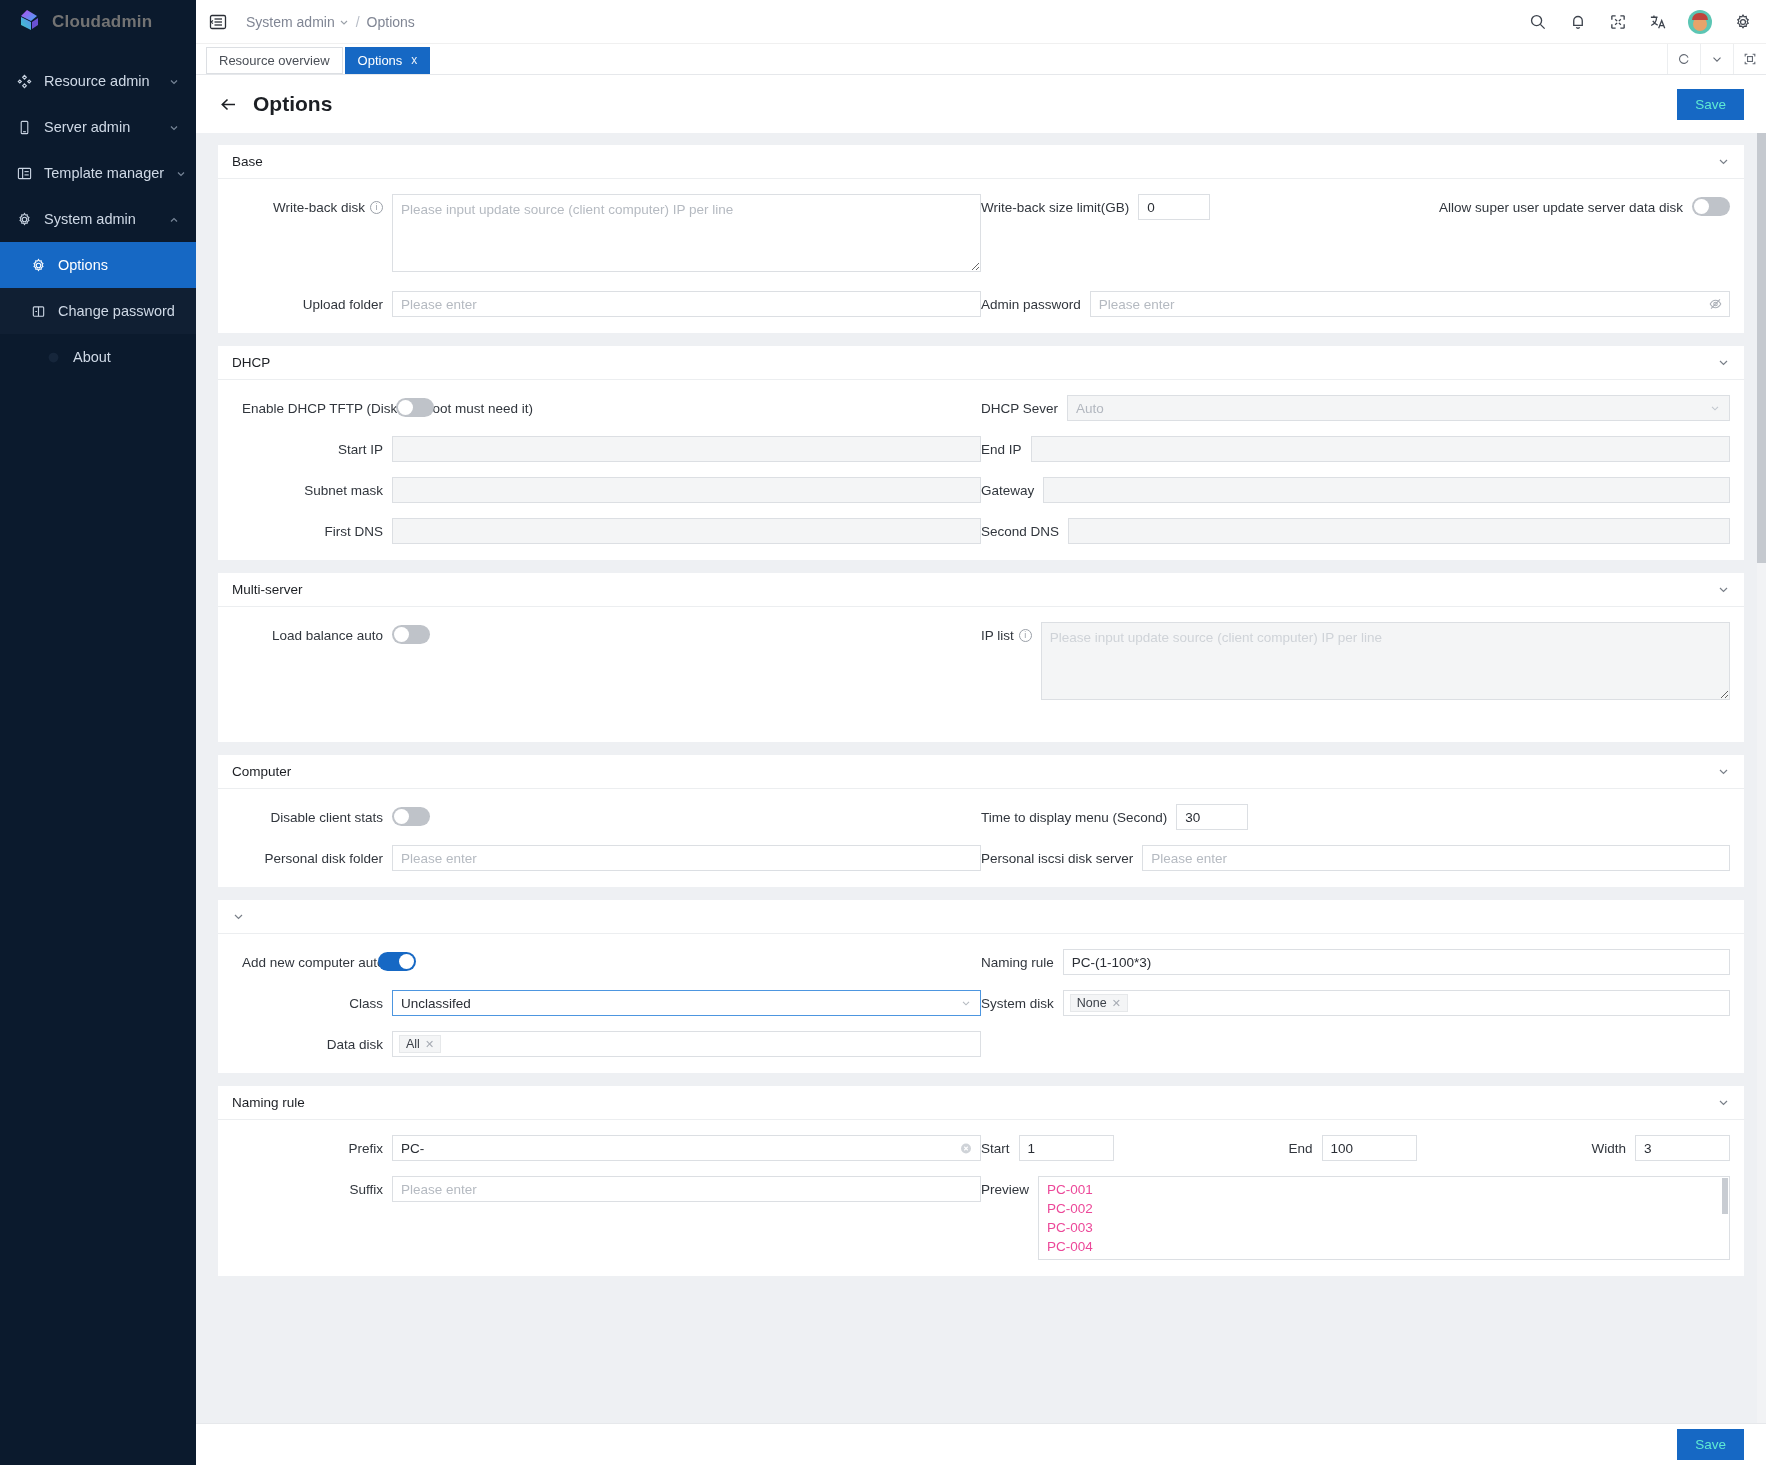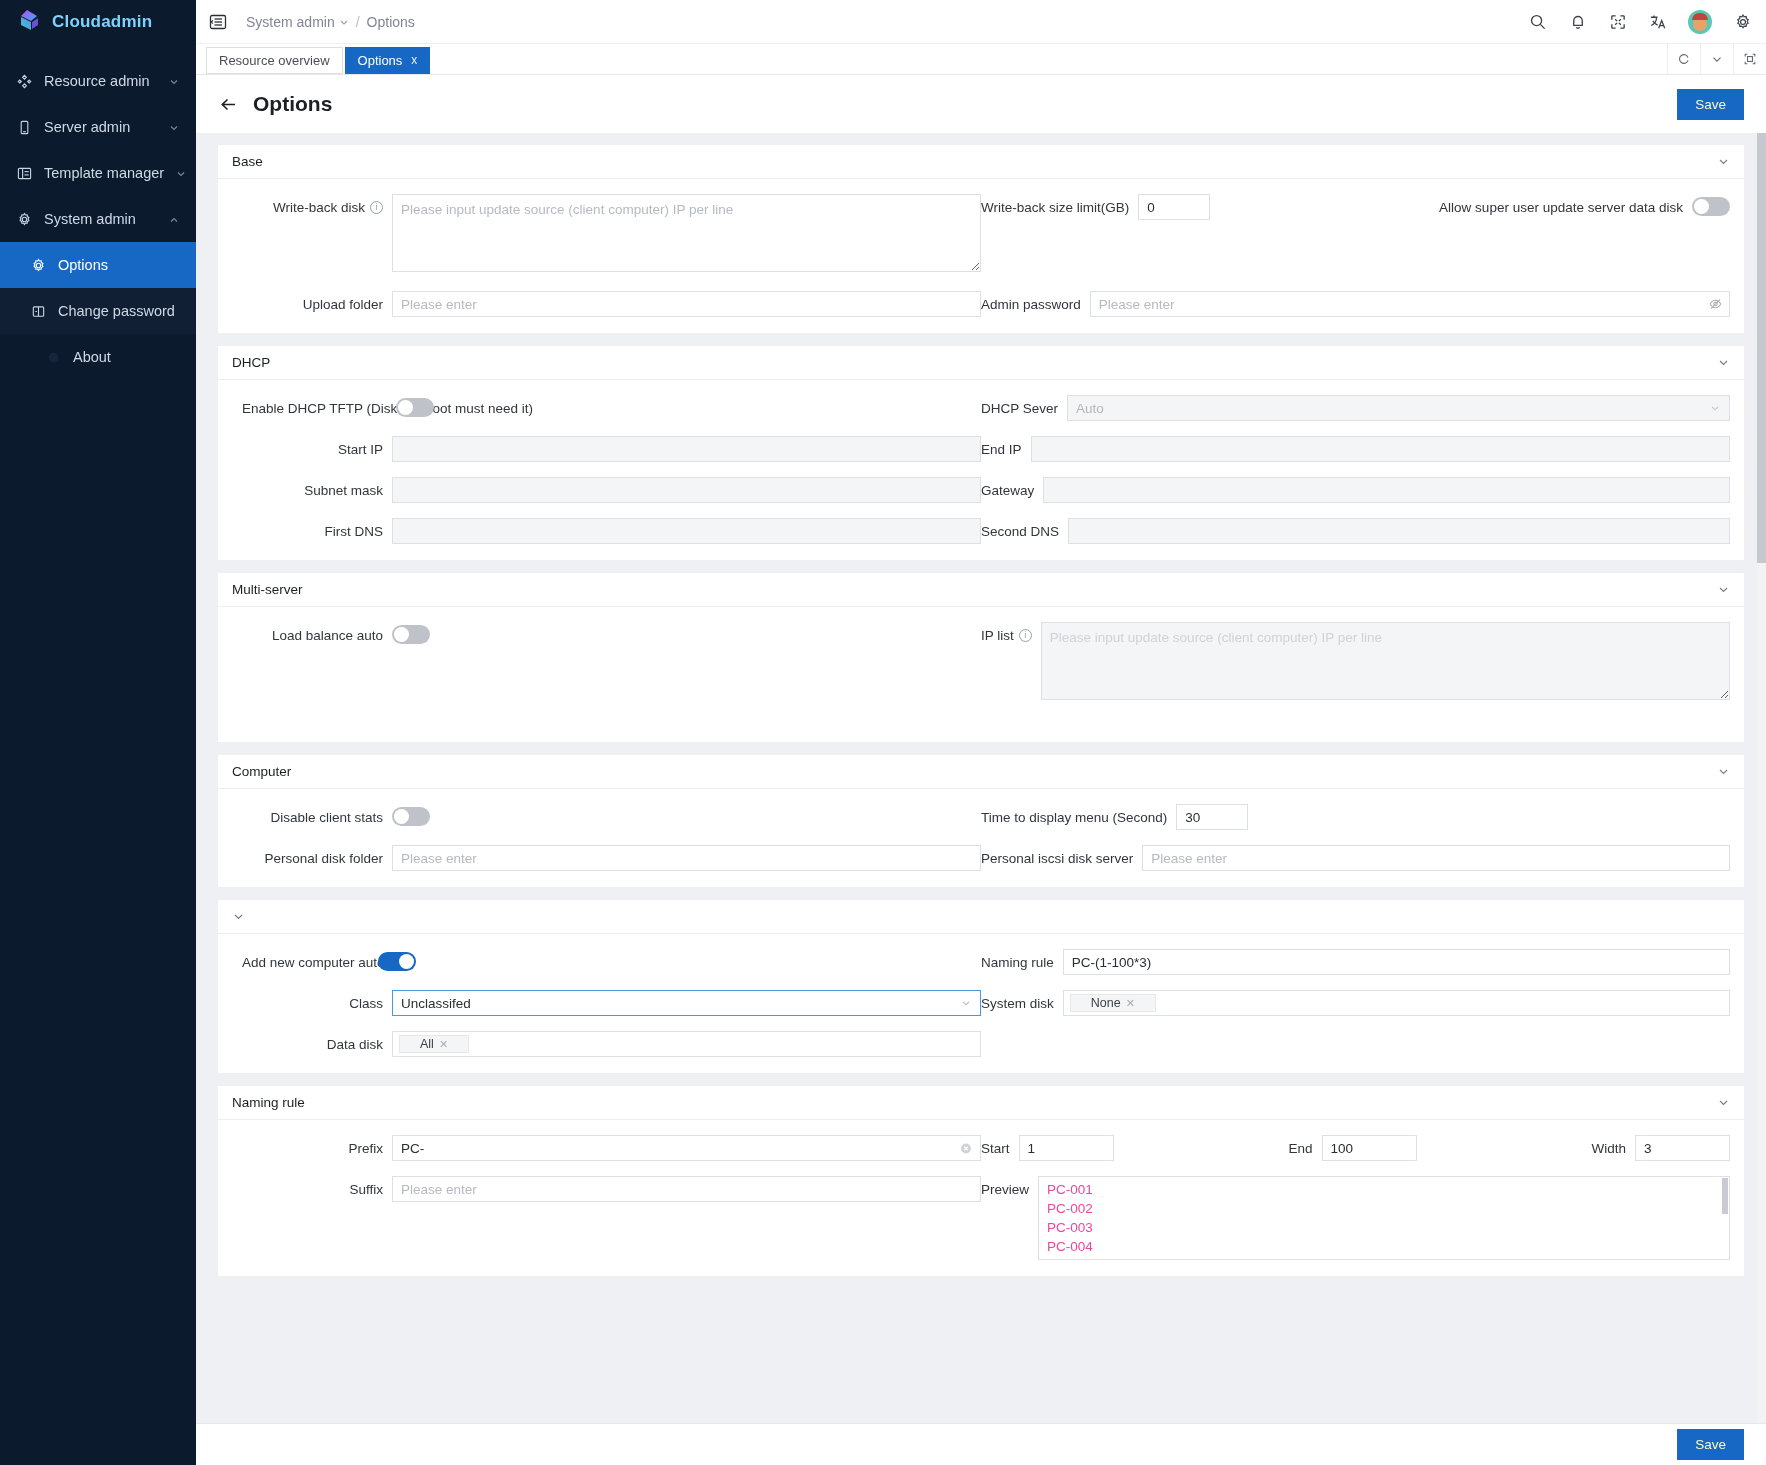--- a/index.html
+++ b/index.html
@@ -17,21 +17,21 @@
     background: #0b1a2d;
     color: #c9d4e2;
     display: flex; flex-direction: column;
   }
   .brand {
     height: 44px; display: flex; align-items: center;
     padding: 0 14px; gap: 10px;
   }
   .brand-logo { width: 28px; height: 28px; position: relative; flex: 0 0 28px; }
   .brand-name {
-    color: #7dd3fc; font-size: 17px; font-weight: bold; letter-spacing: .2px;
+    color: #737373; font-size: 17px; font-weight: bold; letter-spacing: .2px;
   }
   .nav { margin-top: 14px; }
   .nav-item {
     height: 46px; display: flex; align-items: center;
     padding: 0 16px; gap: 11px; font-size: 14.5px; color: #cfd9e6;
     cursor: pointer; position: relative;
   }
   .nav-item .ico { width: 17px; height: 17px; flex: 0 0 17px; display: flex; align-items:center; justify-content:center; }
   .nav-item .lbl { flex: 1 1 auto; white-space: nowrap; }
   .nav-item .caret { width: 12px; height: 12px; opacity: .75; }
@@ -82,21 +82,21 @@
   }
 
   .pagehead {
     background: #fff; height: 58px; display: flex; align-items: center;
     padding: 0 22px 0 22px; gap: 14px;
   }
   .back-arrow { width: 21px; height: 21px; color: #1c1f24; cursor: pointer; }
   .page-title { font-size: 21px; font-weight: bold; color: #1c1f24; }
   .pagehead-spacer { flex: 1 1 auto; }
   .btn-primary {
-    background: #1668c4; color: #fef9c3; border: none; font-size: 13.5px;
+    background: #1668c4; color: #5eead4; border: none; font-size: 13.5px;
     height: 31px; padding: 0 18px; cursor: pointer;
     font-family: "Liberation Sans", sans-serif;
   }
 
   .scrollwrap { flex: 1 1 auto; position: relative; overflow: hidden; background: #eef0f3; }
   .content { padding: 12px 22px 0 22px; }
 
   
   .card { background: #fff; margin-bottom: 13px; }
   .card-head {
@@ -147,21 +147,21 @@
   .selbox.disabled { background: #f4f5f6; color: #b2b7bf; }
   .selbox .selcaret { position: absolute; right: 8px; color: #b5bac1; width: 12px; height: 12px; }
   .selbox.focused { border-color: #4d96e0; }
 
   .tagbox {
     width: 100%; border: 1px solid #dcdfe3; background: #fff; min-height: 26px;
     display: flex; align-items: center; padding: 0 6px; gap: 5px;
   }
   .tag {
     background: #f4f5f6; border: 1px solid #e6e8ea; font-size: 12.5px;
-    color: #3c4149; padding: 1px 20px; display: flex; align-items: center; gap: 5px;
+    color: #3c4149; padding: 1px 6px; display: flex; align-items: center; gap: 5px;
   }
   .tag .tx { color: #a6abb3; font-size: 11px; cursor: pointer; }
 
   .switch {
     width: 38px; height: 19px; border-radius: 10px; background: #bfc3c9;
     position: relative; cursor: pointer; flex: 0 0 38px; margin-top: 3px;
   }
   .switch .knob {
     position: absolute; top: 2px; left: 2px; width: 15px; height: 15px;
     border-radius: 50%; background: #fff;

